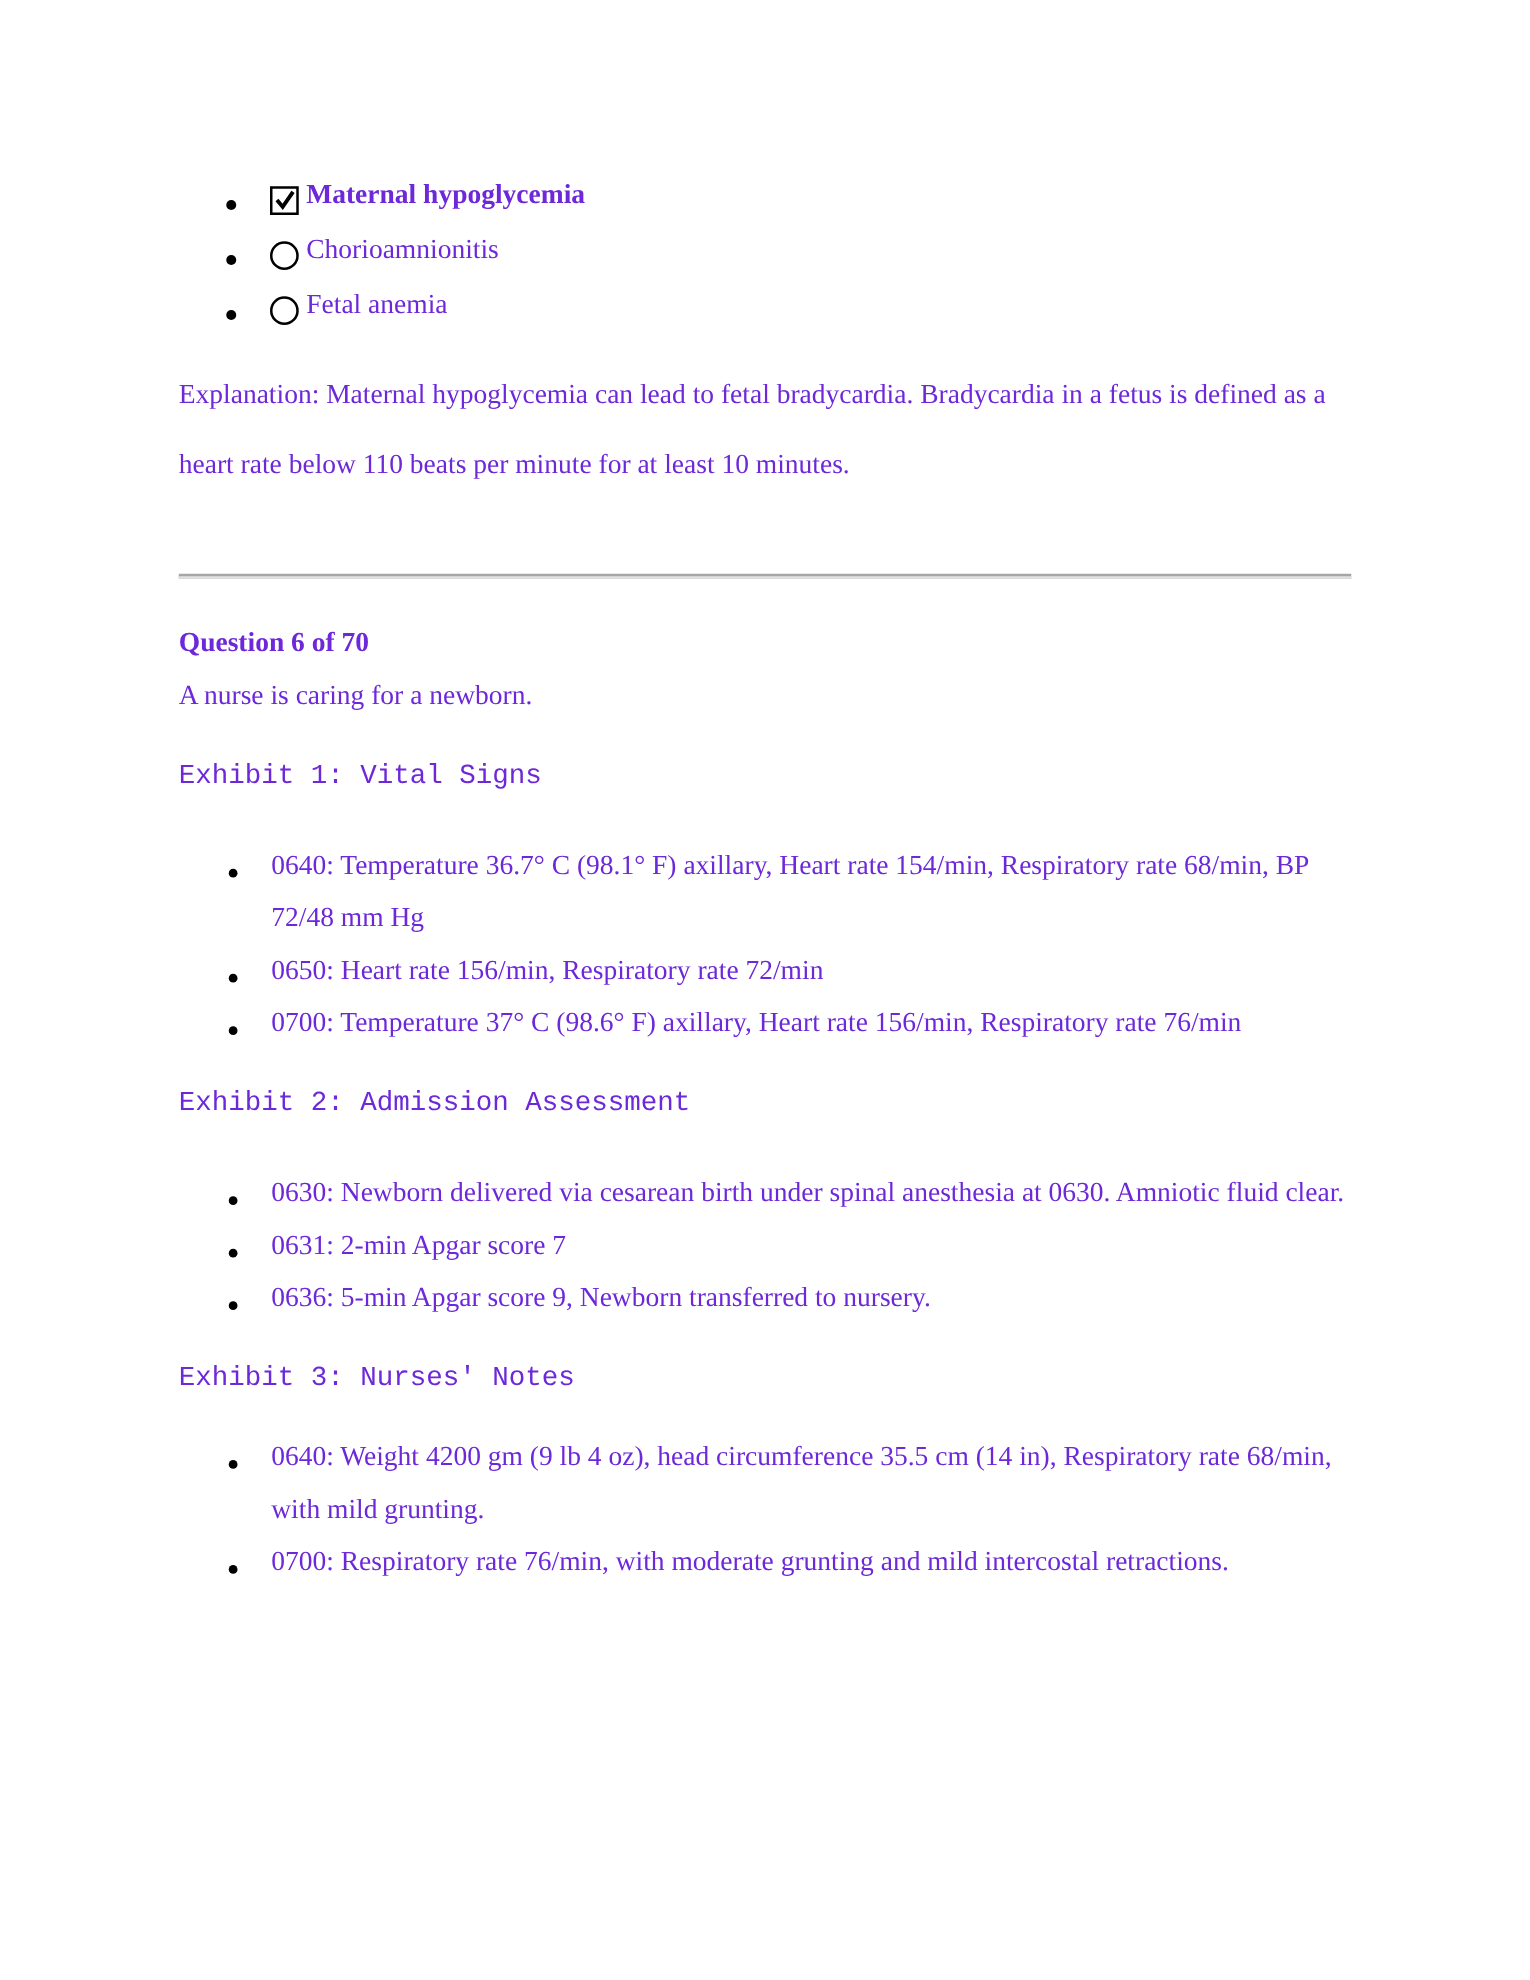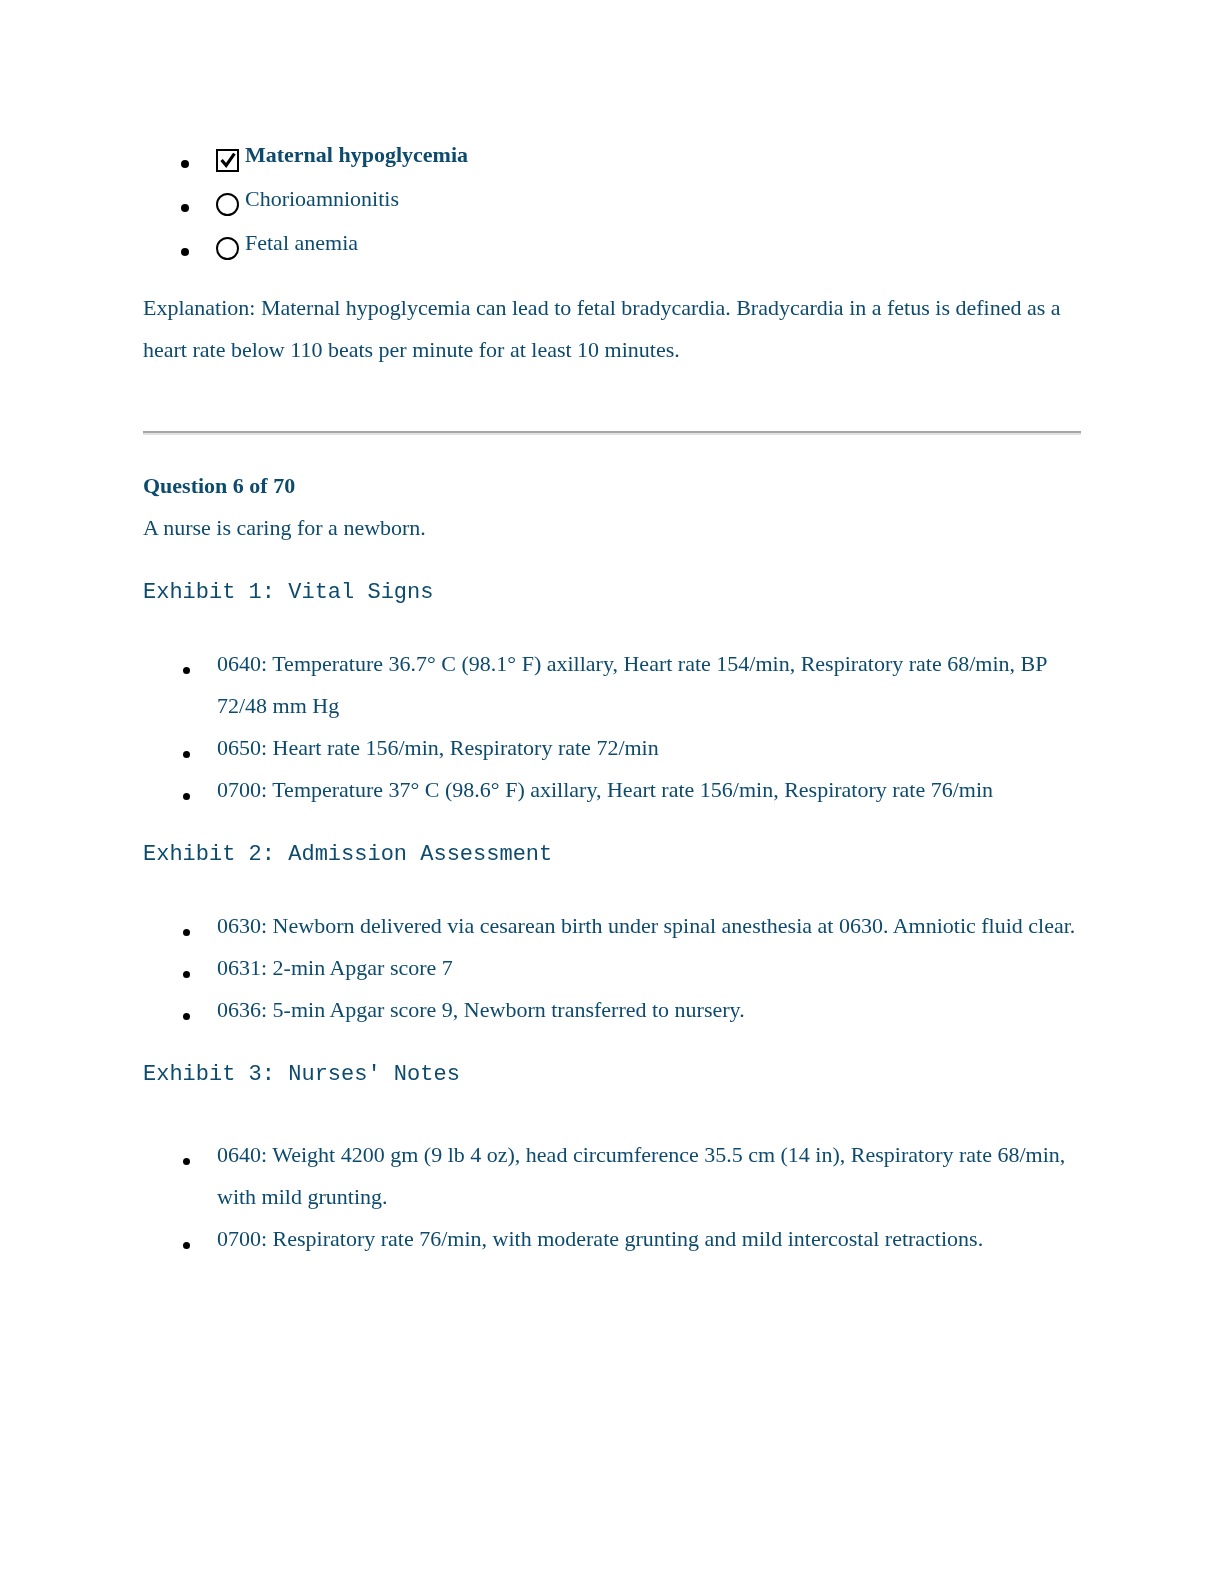--- a/index.html
+++ b/index.html
@@ -4,21 +4,21 @@
 <style>
   * { box-sizing: border-box; }
   html, body { margin: 0; padding: 0; background: #ffffff; }
   .page {
     position: relative;
     width: 1224px;
     height: 1584px;
     background: #ffffff;
     font-family: "Liberation Serif", serif;
     font-size: 22px;
-    color: #0c4a6e;
+    color: #6d28d9;
     overflow: hidden;
   }
   .content {
     position: absolute;
     left: 143px;
     top: 131px;
     width: 938px;
   }
 
   
@@ -32,35 +32,35 @@
   .checkbox { border: 2.5px solid #000; background: #fff; }
   .checkbox svg { position: absolute; left: -1px; top: -2px; width: 22px; height: 22px; }
   .radio { border: 2px solid #000; border-radius: 50%; background: #fff; }
   .opt-label {
     position: absolute; left: 102px; top: 9px;
     line-height: 30px; white-space: nowrap;
   }
   .bold { font-weight: bold; }
 
   
-  .explanation { margin: 24px 0 0 0; line-height: 42px; }
+  .explanation { margin: 24px 0 0 0; line-height: 56px; }
 
   .divider {
     margin-top: 60px;
     height: 4px;
     background: #a6a6a6;
     border-bottom: 2px solid #e2e2e2;
   }
 
   .q-header { margin: 30px 0 0 0; line-height: 42px; font-weight: bold; }
   .q-stem   { margin: 0; line-height: 42px; }
 
   .ex-title { margin: 23px 0 0 0; line-height: 42px; font-family: Liberation Mono, monospace; }
   .ex-list  { margin: 29px 0 0 0; padding: 0; list-style: none; }
-  .ex-list.tight { margin-top: 38px; }
+  .ex-list.tight { margin-top: 20px; }
   .ex-item  { position: relative; padding-left: 74px; line-height: 42px; }
   .ex-bullet {
     position: absolute; left: 40px; top: 24px;
     width: 7px; height: 7px; border-radius: 50%; background: #000;
   }
 </style>
 </head>
 <body>
 
 <div class="page">

